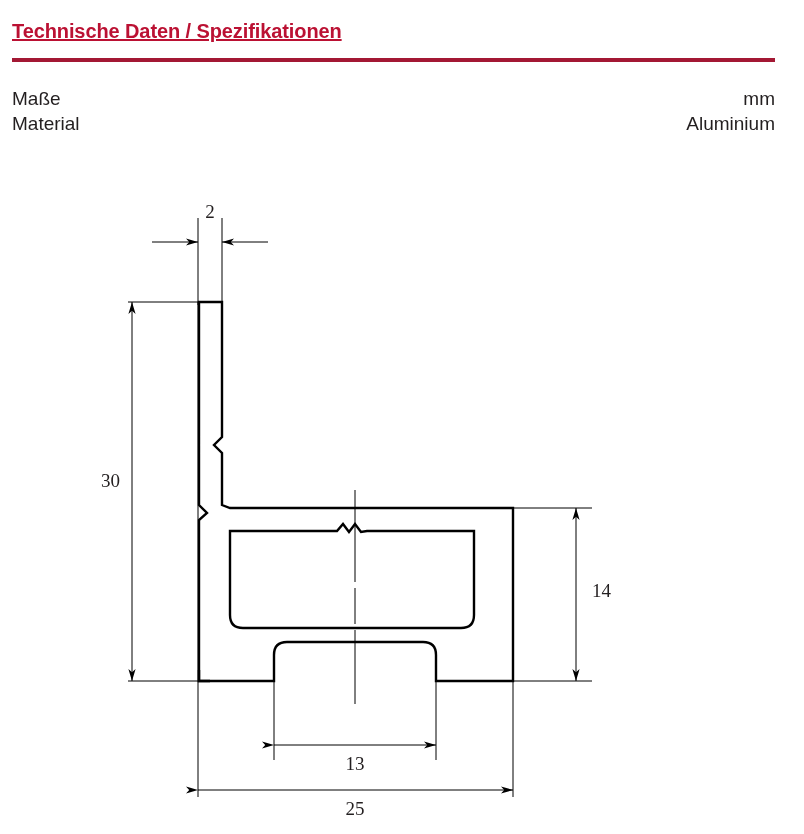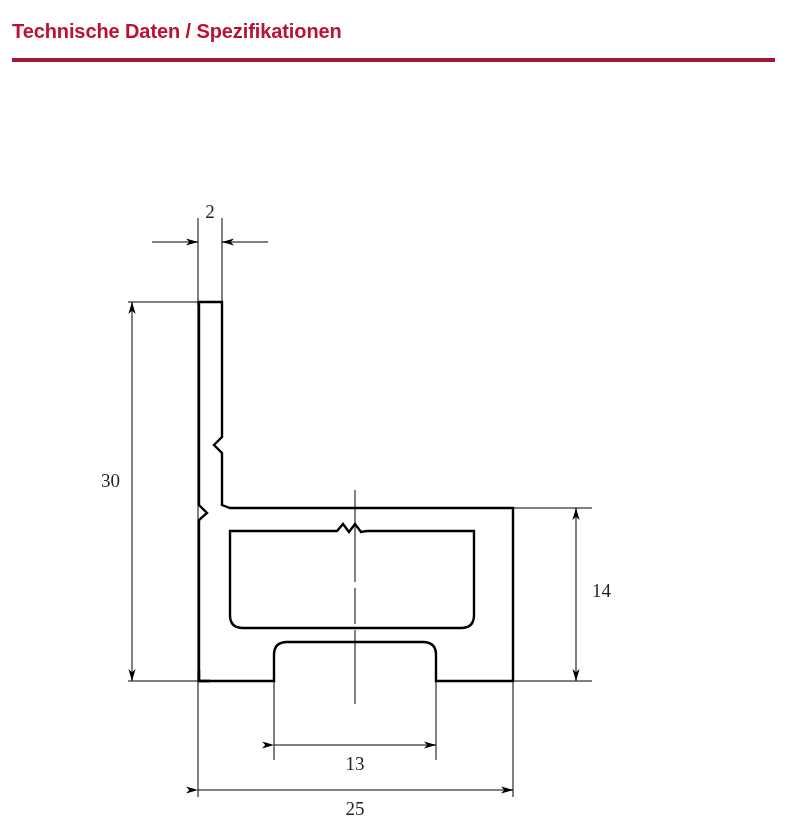--- a/index.html
+++ b/index.html
@@ -28,20 +28,21 @@
     top: 18px;
     width: 764px;
   }
   .spec-title {
     font-size: 20px;
     font-weight: bold;
     letter-spacing: -0.1px;
     color: #bb1133;
     line-height: 26px;
     white-space: nowrap;
+    text-decoration: underline;
   }
   .spec-rule {
     position: absolute;
     left: 12px;
     top: 58px;
     width: 763px;
     height: 4px;
     background: #a31834;
   }
   
@@ -82,20 +83,30 @@
 </head>
 <body>
 
 <div id="spec-sheet">
 
   <div class="spec-header">
     <div class="spec-title">Technische Daten / Spezifikationen</div>
   </div>
   <div class="spec-rule"></div>
 
+  <div class="spec-rows">
+    <div class="spec-row">
+      <span class="spec-key">Maße</span>
+      <span class="spec-val">mm</span>
+    </div>
+    <div class="spec-row">
+      <span class="spec-key">Material</span>
+      <span class="spec-val">Aluminium</span>
+    </div>
+  </div>
 
   <div id="drawing-area">
     <svg id="profile-svg" width="804" height="674" viewBox="0 0 804 674">
       <defs>
         <marker id="arrIn" viewBox="0 0 12 8" refX="12" refY="4" markerWidth="12" markerHeight="8" orient="auto-start-reverse">
           <path d="M0,0.4 L12,4 L0,7.6 L3.2,4 Z" fill="#000"></path>
         </marker>
         <marker id="arrOut" viewBox="0 0 12 8" refX="0" refY="4" markerWidth="12" markerHeight="8" orient="auto-start-reverse">
           <path d="M12,0.4 L0,4 L12,7.6 L8.8,4 Z" fill="#000"></path>
         </marker>

